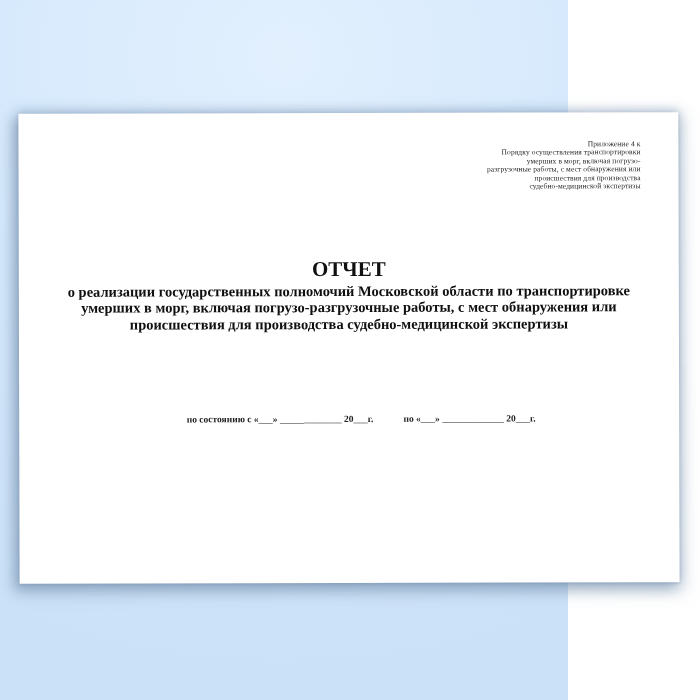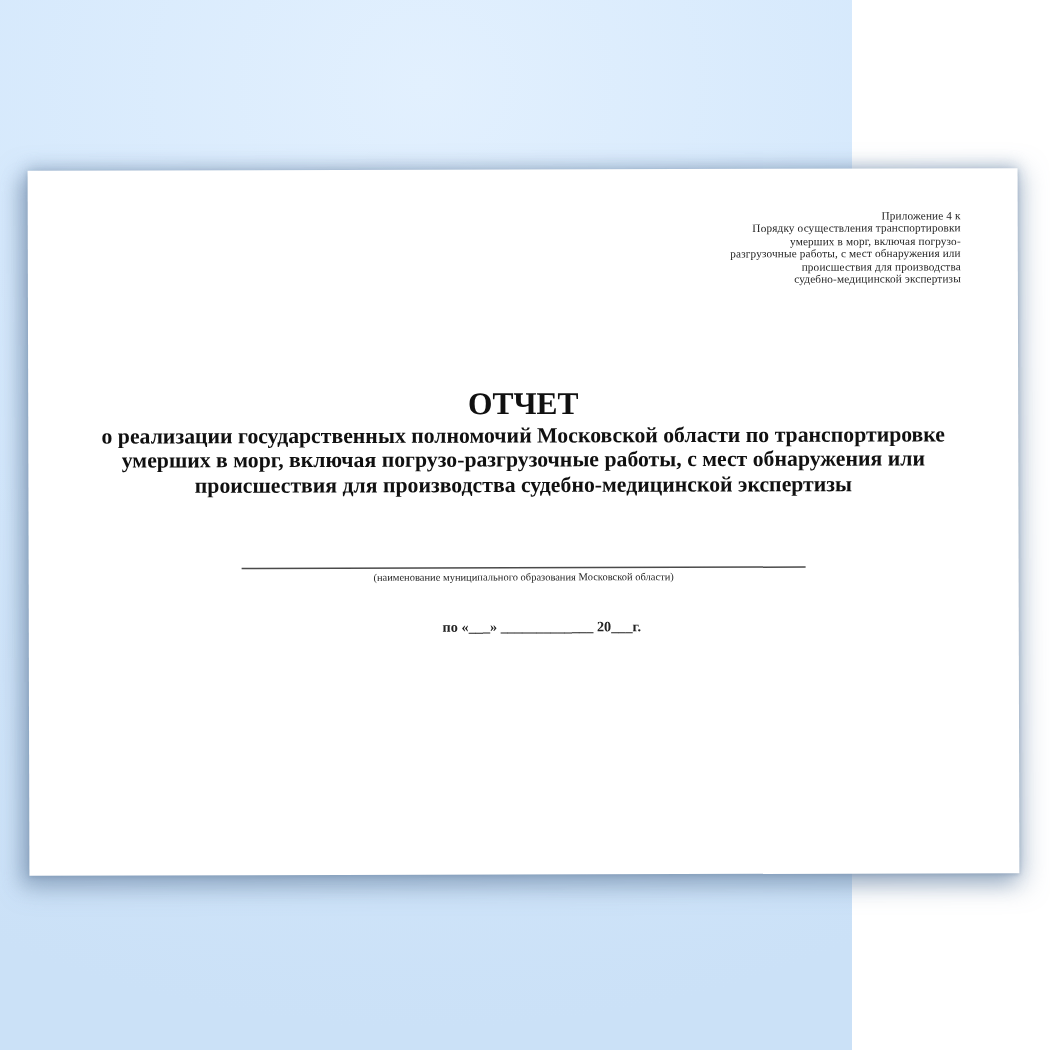--- a/index.html
+++ b/index.html
@@ -103,23 +103,20 @@
     </div>
 
     <div class="title">ОТЧЕТ</div>
 
     <div class="subtitle">
       <div>о реализации государственных полномочий Московской области по транспортировке</div>
       <div>умерших в морг, включая погрузо-разгрузочные работы, с мест обнаружения или</div>
       <div>происшествия для производства судебно-медицинской экспертизы</div>
     </div>
 
-    <div class="name-line">
-      <div class="rule"></div>
-      <div class="caption">(наименование муниципального образования Московской области)</div>
-    </div>
 
     <div class="date-row">
+      <span>по состоянию с «___» _____________ 20___г.</span>
       <span>по «___» _____________ 20___г.</span>
     </div>
 
   </div>
 </div>
 
 </body></html>

